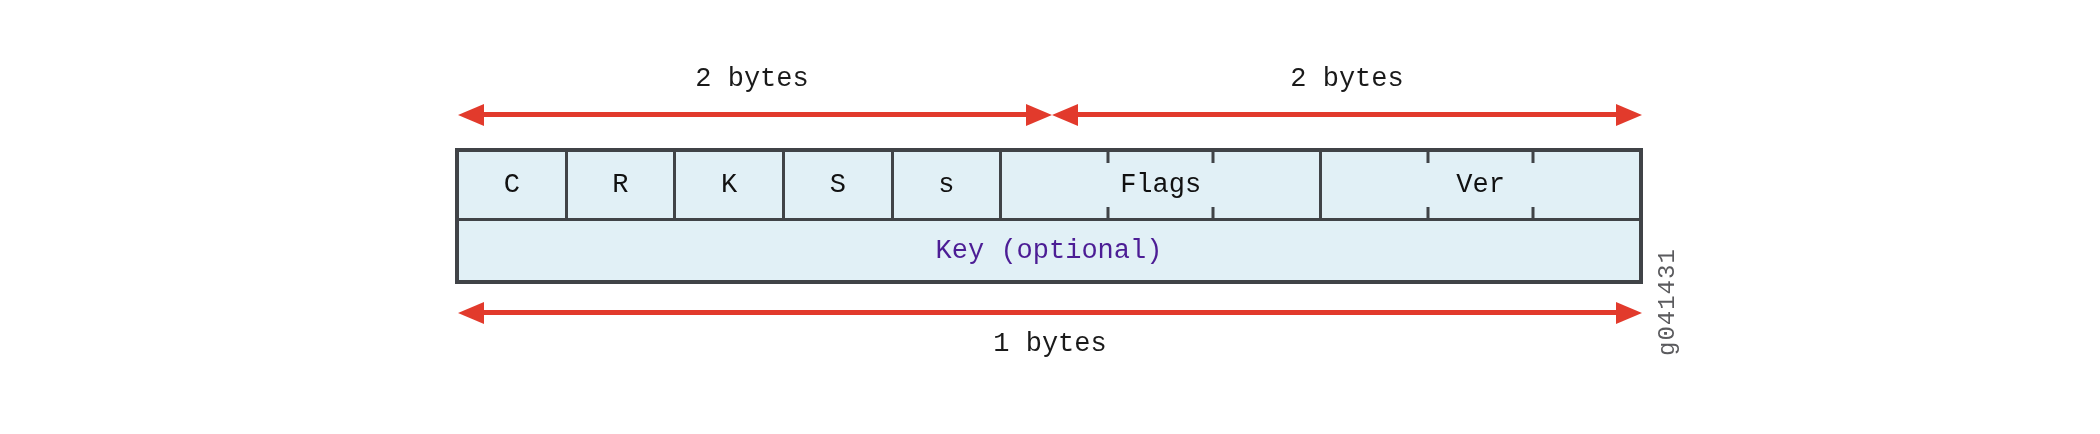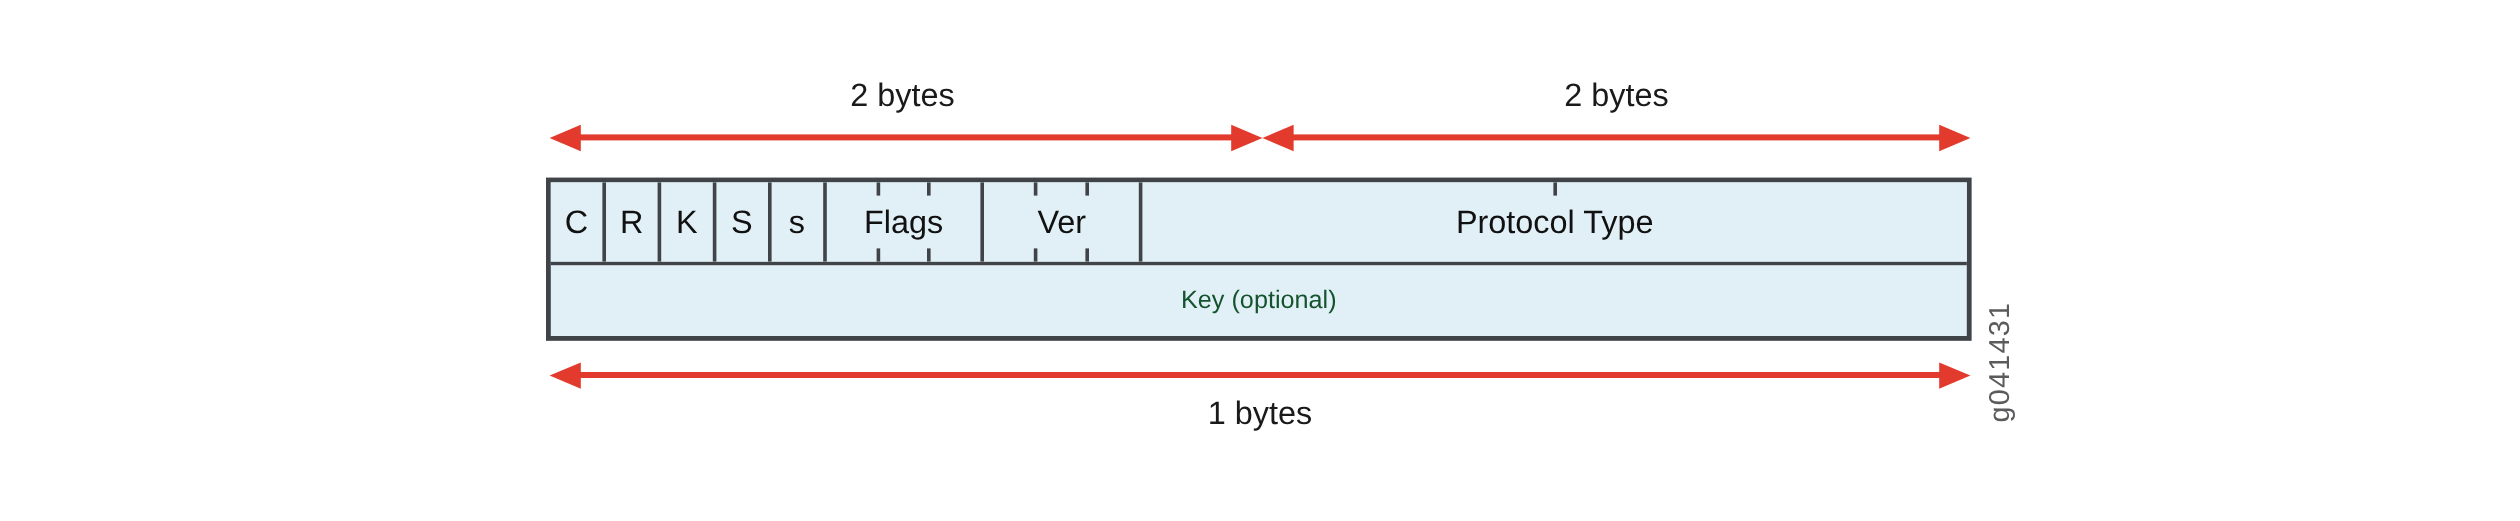--- a/index.html
+++ b/index.html
@@ -1,20 +1,20 @@
 <!DOCTYPE html>
 <html><head>
 <meta charset="utf-8">
 <style>
   html,body{margin:0;padding:0;background:#ffffff;}
   .canvas{
     position:relative;
     width:1972px;height:434px;
     background:#ffffff;
-    font-family:Liberation Sans, sans-serif;
+    font-family:Liberation Mono, monospace;
     overflow:hidden;
   }
   
   .measure-label{
     position:absolute;
     font-size:27px;color:#1a1a1a;
     text-align:center;line-height:32px;
   }
   .lbl-top-left{left:455px;top:63px;width:594px;}
   .lbl-top-right{left:1052px;top:63px;width:590px;}
@@ -63,21 +63,21 @@
     box-sizing:border-box;
   }
   .cell:first-child{border-left:none;}
   .bits1{flex:1 1 0;}
   .bits3{flex:3 3 0;}
   .bits5{flex:5 5 0;}
   .bits16{flex:16 16 0;}
   .cell-label{
     font-size:27px;color:#111;line-height:1;white-space:nowrap;
   }
-  .key-label{font-size:21px;color:#14532d;}
+  .key-label{font-size:27px;color:#4c1d95;}
   .tick{
     position:absolute;width:3px;height:11px;background:var(--line);
     transform:translateX(-50%);
   }
   .t-top{top:0;}
   .t-bot{bottom:0;}
   
   .figure-id{
     position:absolute;left:1650px;top:250px;width:34px;height:104px;
     writing-mode:vertical-rl;transform:rotate(180deg);
@@ -137,24 +137,20 @@
 
 
       <div class="cell bits3">
         <span class="tick t-top" style="left:33.33%"></span>
         <span class="tick t-top" style="left:66.67%"></span>
         <span class="tick t-bot" style="left:33.33%"></span>
         <span class="tick t-bot" style="left:66.67%"></span>
         <span class="cell-label">Ver</span>
       </div>
 
-      <div class="cell bits16">
-        <span class="tick t-top" style="left:50%"></span>
-        <span class="cell-label">Protocol Type</span>
-      </div>
 
     </div>
 
     <div class="row2">
       <span class="key-label">Key (optional)</span>
     </div>
   </div>
 
   <div class="arrow arrow-bottom">
     <div class="line"></div>

